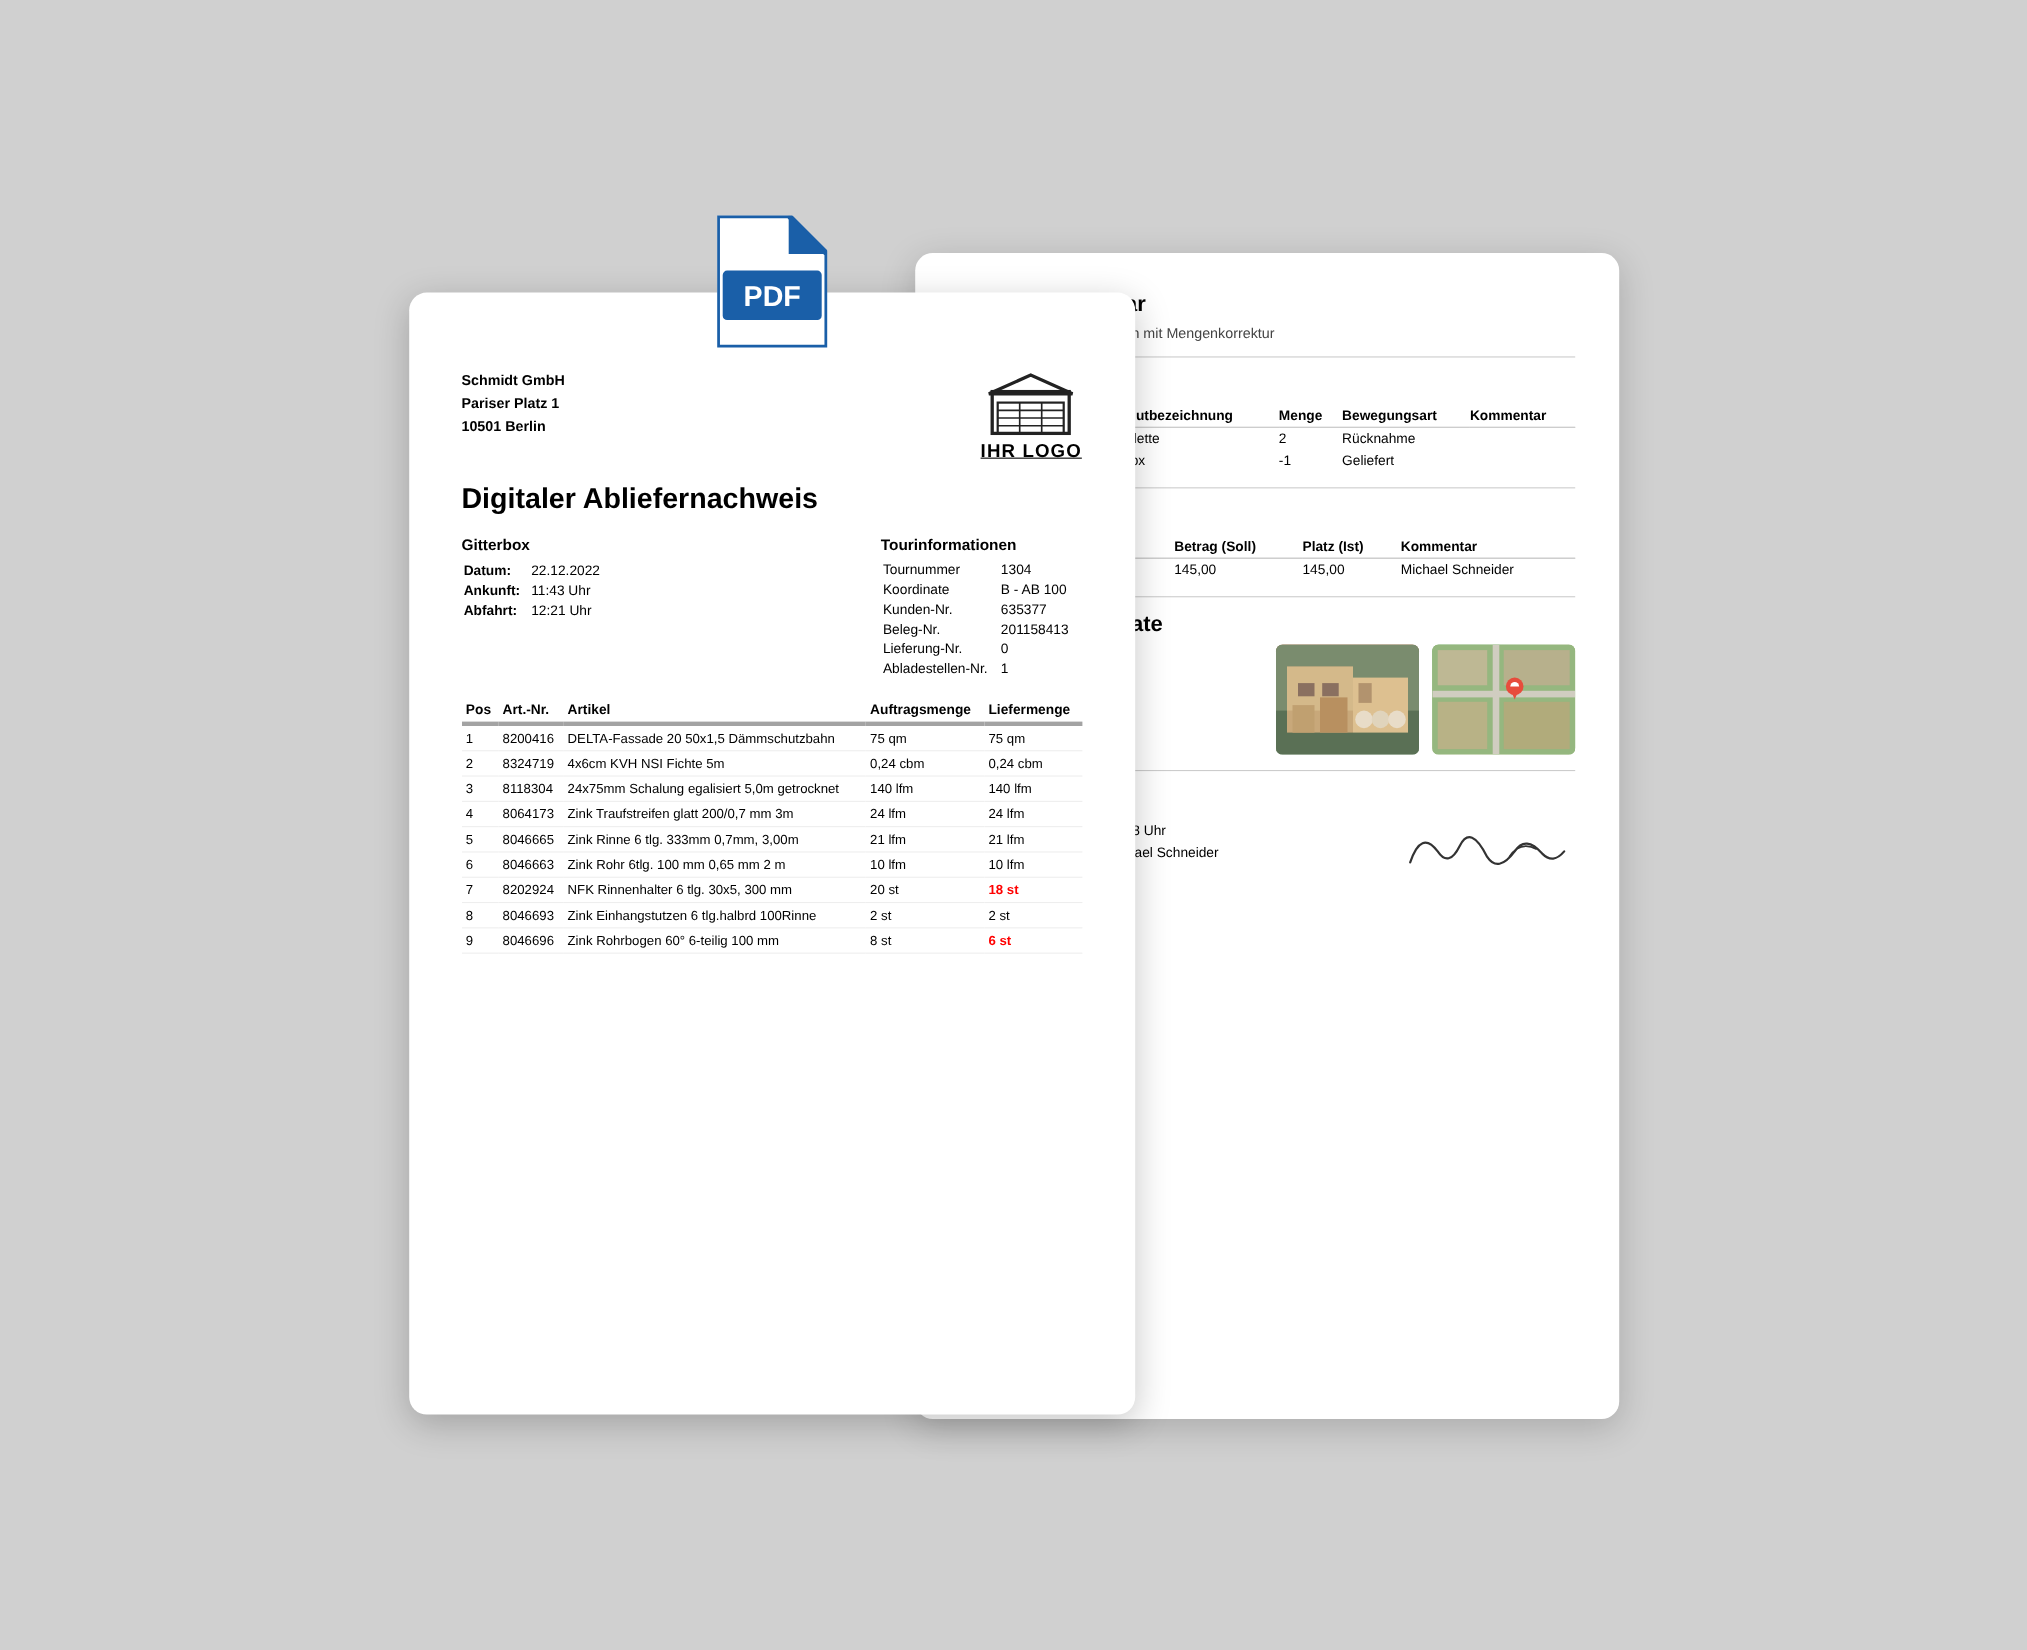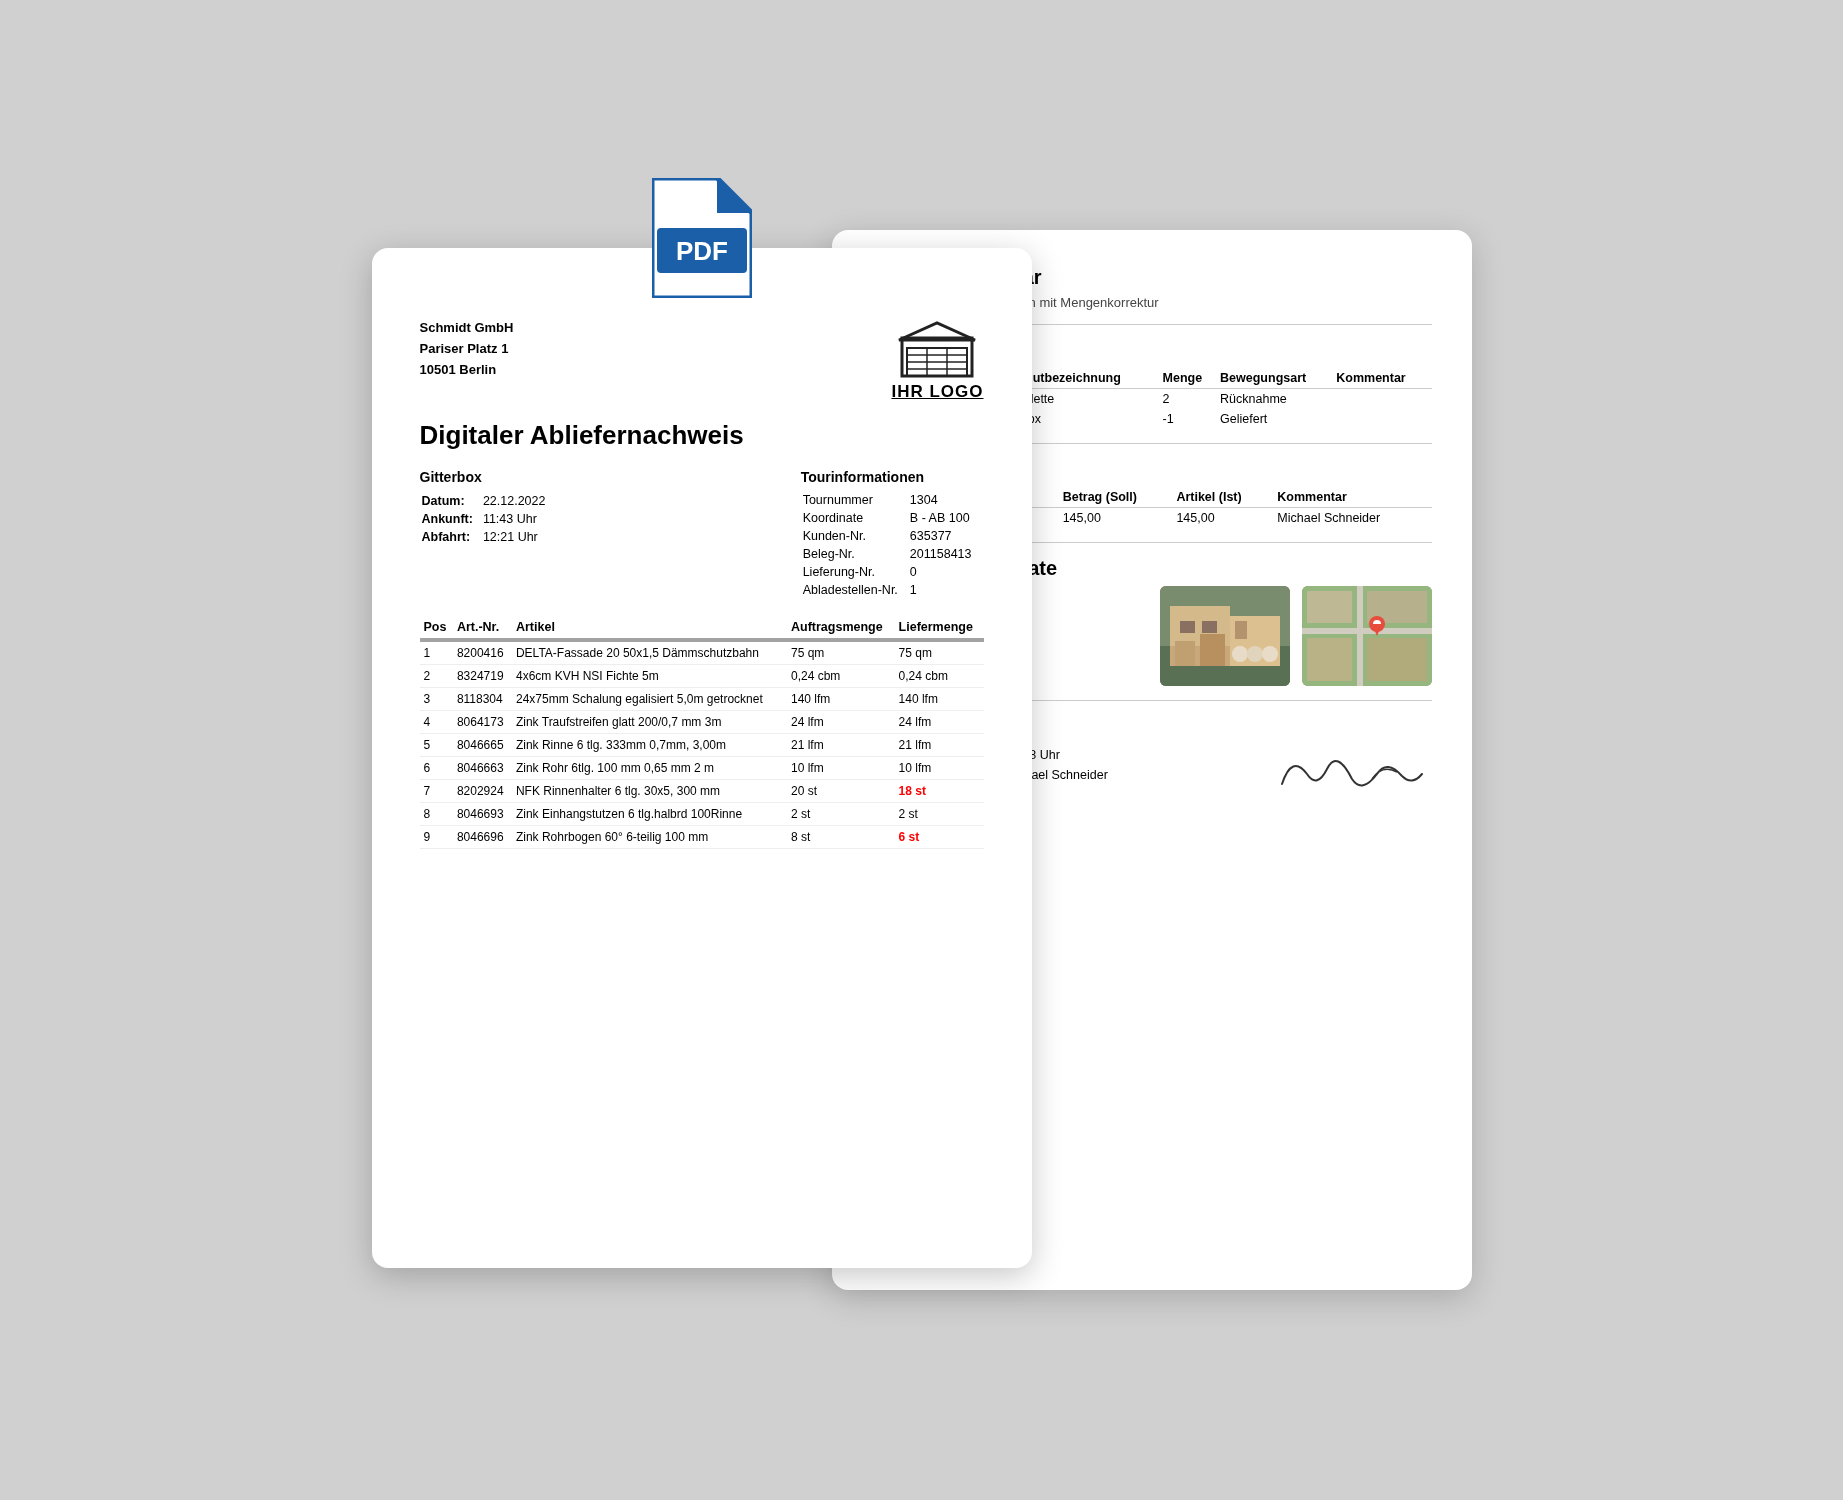--- a/index.html
+++ b/index.html
@@ -27,21 +27,21 @@
       background: #fff;
       border-radius: 16px;
       box-shadow: 0 8px 32px rgba(0,0,0,0.18);
       padding: 36px 40px;
       z-index: 1;
     }
     
     .card-front {
       position: absolute;
       left: 0;
-      top: 98px;
+      top: 116px;
       width: 660px;
       height: 1020px;
       background: #fff;
       border-radius: 16px;
       box-shadow: 0 8px 32px rgba(0,0,0,0.22);
       padding: 0 48px 36px 48px;
       z-index: 2;
     }
     
     .pdf-icon-wrap {
@@ -273,21 +273,21 @@
     <hr class="section-divider">
 
     <div>
       <div class="section-title">Zahlungen</div>
       <table class="zahlungen-table">
         <thead>
           <tr>
             <th>Rg.-Nr.</th>
             <th>Zahlungstyp</th>
             <th>Betrag (Soll)</th>
-            <th>Artikel (Ist)</th>
+            <th>Platz (Ist)</th>
             <th>Kommentar</th>
           </tr>
         </thead>
         <tbody id="zahlungen-tbody">
         <tr>
               <td>1883490</td>
               <td>Kreditkarte</td>
               <td>145,00</td>
               <td>145,00</td>
               <td>Michael Schneider</td>

